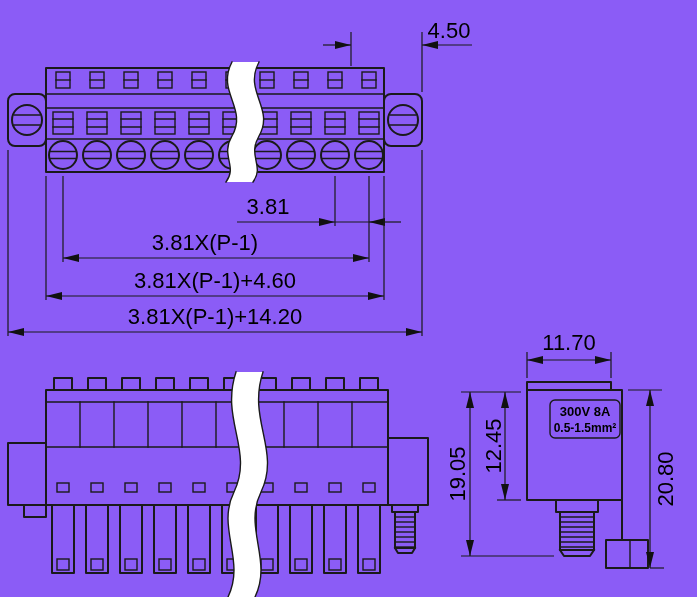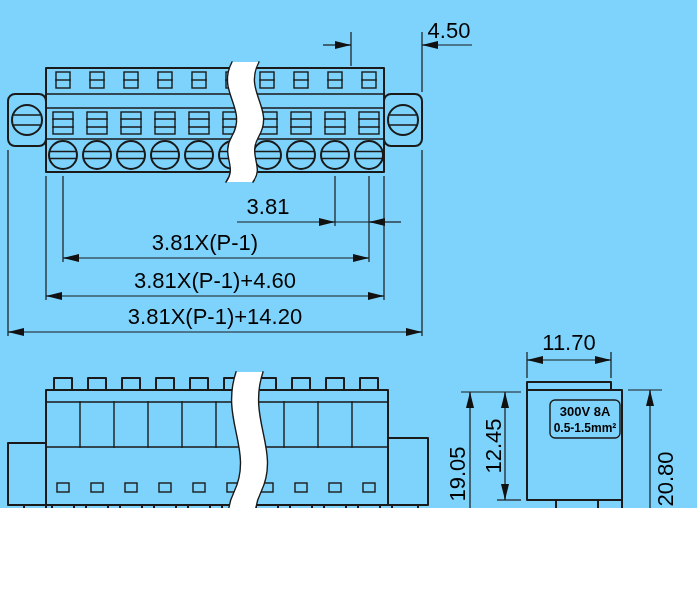--- a/index.html
+++ b/index.html
@@ -1,16 +1,16 @@
 <!DOCTYPE html>
 <html><head>
 <meta charset="utf-8">
 <style>
   html,body{margin:0;padding:0;background:#ffffff;}
-  .page{width:697px;height:508px;background:#7dd3fc;position:relative;overflow:hidden;}
+  .page{width:697px;height:597px;background:#8b5cf6;position:relative;overflow:hidden;}
   .ol{fill:none;stroke:#1a1a1a;stroke-width:2;stroke-linejoin:round;stroke-linecap:square;}
   .thin{fill:none;stroke:#1a1a1a;stroke-width:1.4;stroke-linecap:square;}
   .dim{fill:none;stroke:#1a1a1a;stroke-width:1.2;stroke-linecap:butt;}
   .break-fill{fill:#ffffff;stroke:none;}
   .t{font-family:"Liberation Sans",sans-serif;font-size:22px;fill:#000;}
   .t-label{font-family:"Liberation Sans",sans-serif;font-weight:bold;fill:#000;}
 </style>
 </head>
 <body>
 

